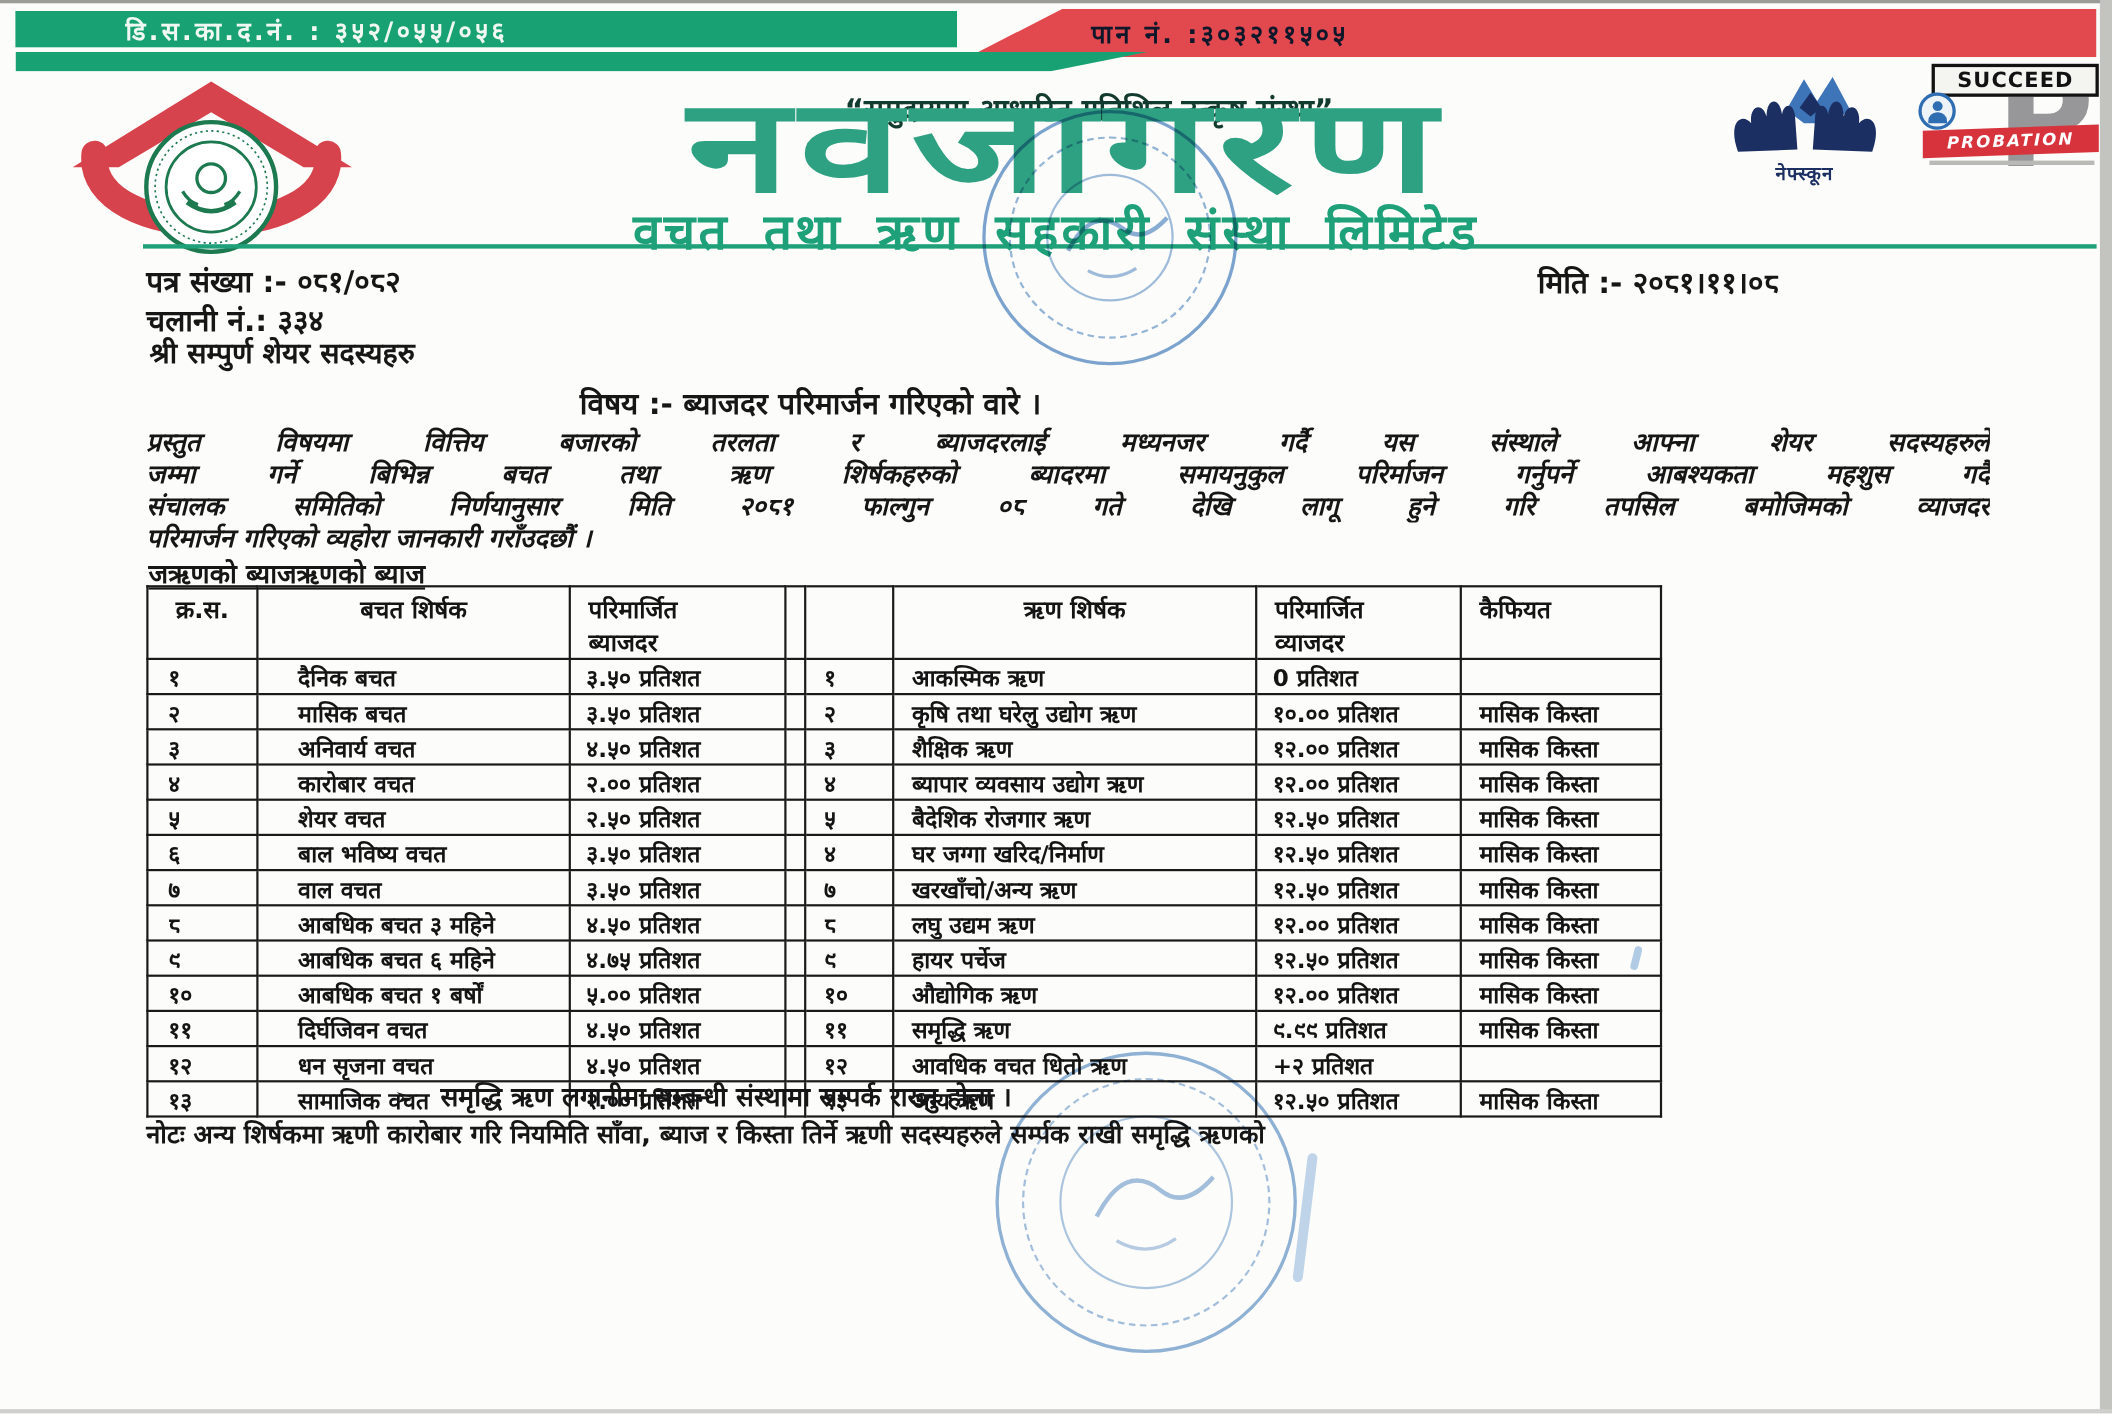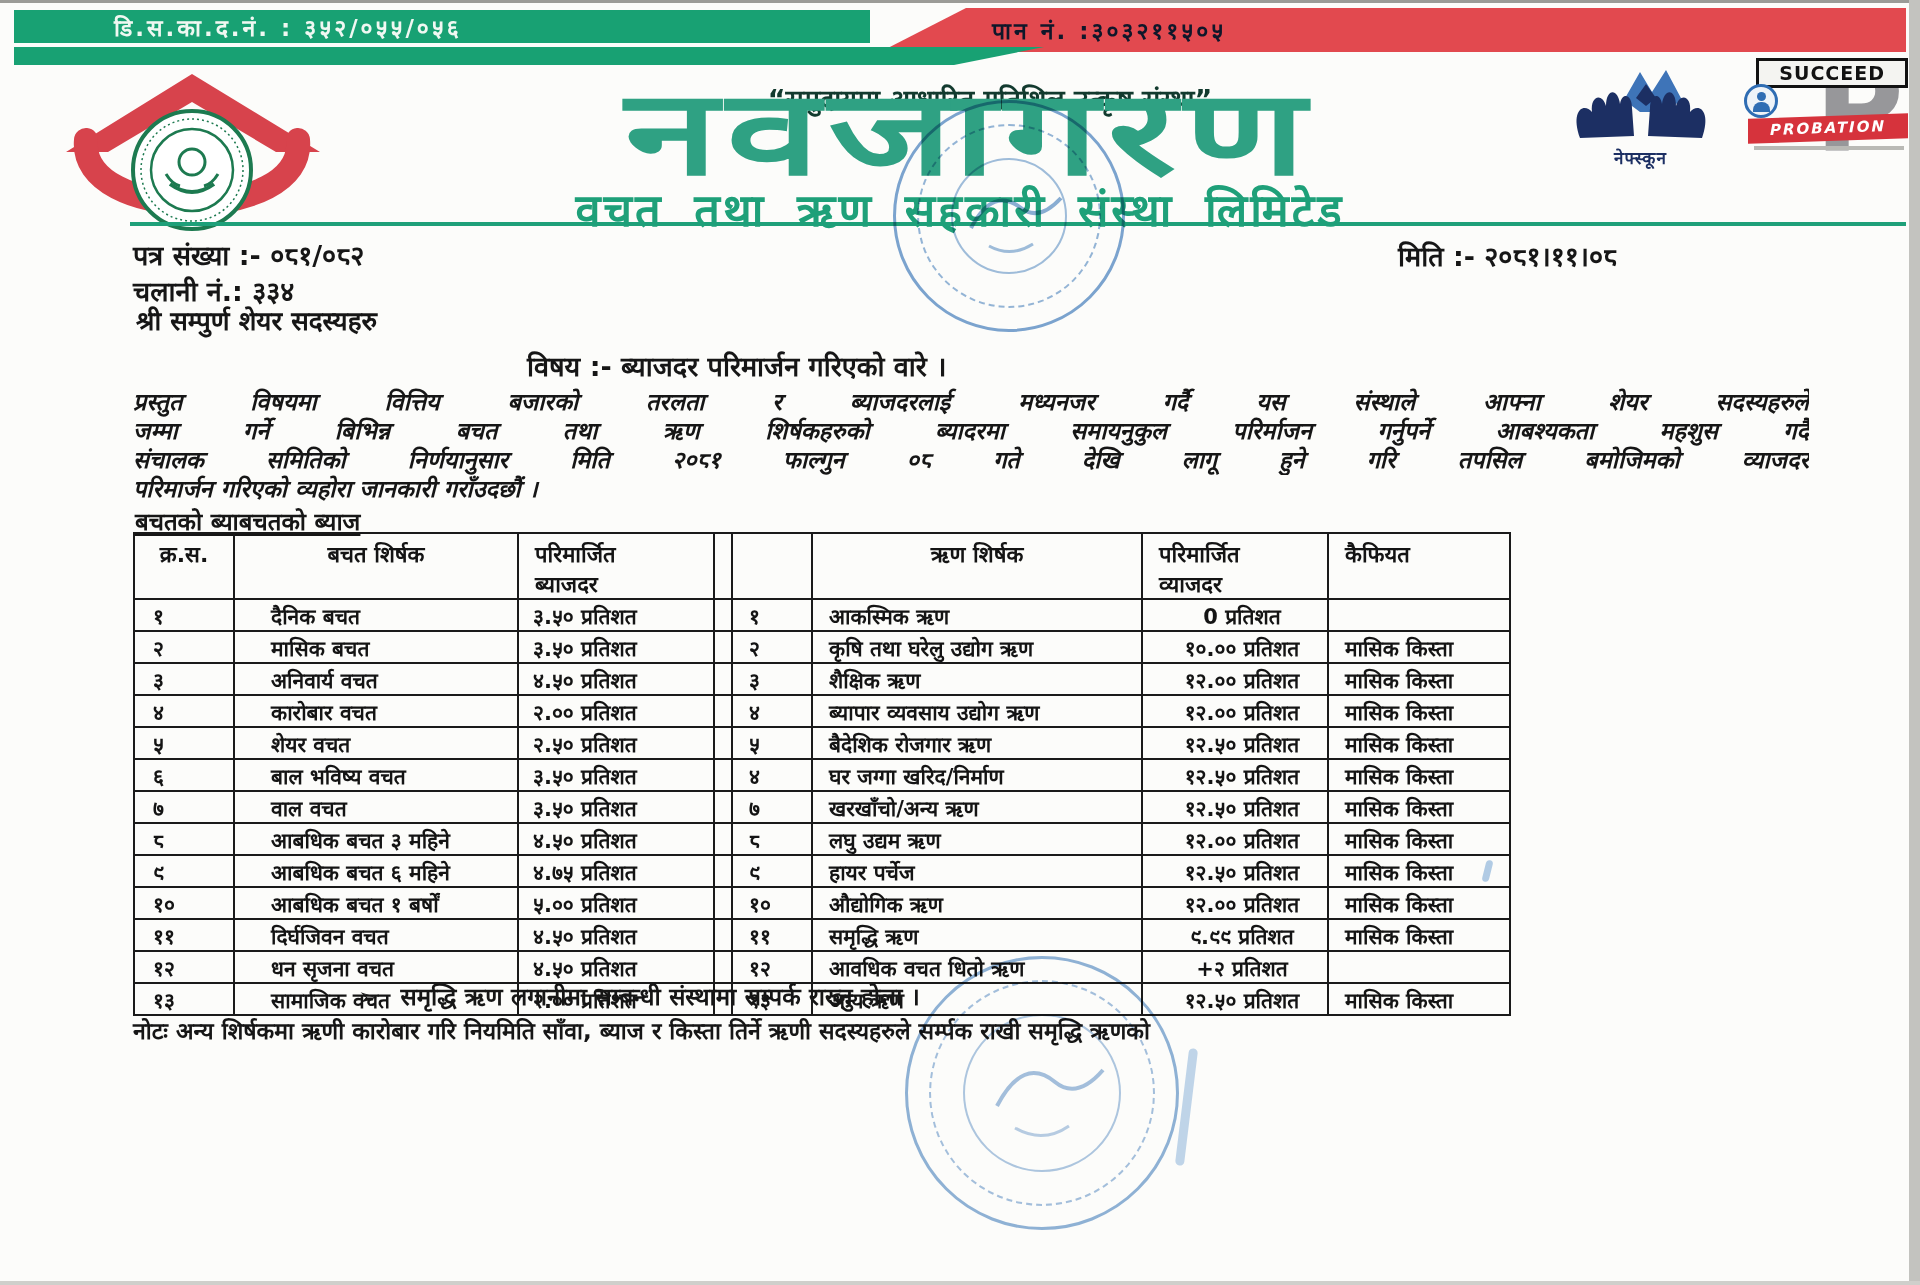--- a/index.html
+++ b/index.html
@@ -70,21 +70,21 @@
                  font-weight:bold;color:#141414;}
   .rates-table thead th{height:57px;vertical-align:top;font-size:22px;padding-top:4px;text-align:left;}
   .rates-table thead th.c{text-align:center;}
   .rates-table thead th.pl{padding-left:16px;}
   .rates-table tbody td{height:29px;font-size:21px;padding-top:2px;}
   .rates-table tbody td:nth-child(1){padding-left:18px;}
   .rates-table tbody td:nth-child(2){padding-left:36px;}
   .rates-table tbody td:nth-child(3){padding-left:14px;}
   .rates-table tbody td:nth-child(5){padding-left:16px;}
   .rates-table tbody td:nth-child(6){padding-left:16px;}
-  .rates-table tbody td:nth-child(7){padding-left:14px;text-align:center;}
+  .rates-table tbody td:nth-child(7){padding-left:14px;}
   .rates-table tbody td:nth-child(8){padding-left:16px;}
 
   
   .bullet-line{position:absolute;left:358px;top:979px;font-size:24px;font-weight:bold;}
   .bullet-line .marker{margin-right:14px;}
   .note-line1{position:absolute;left:133px;top:1014px;width:1690px;font-size:23px;font-weight:bold;}
   .note-line2{position:absolute;left:133px;top:1049px;width:1400px;font-size:23px;font-weight:bold;}
 
   
   .stamp{position:absolute;border-radius:50%;mix-blend-mode:multiply;pointer-events:none;}
@@ -162,21 +162,21 @@
   <div class="salutation">श्री सम्पुर्ण शेयर सदस्यहरु</div>
   <div class="subject">विषय :- ब्याजदर परिमार्जन गरिएको वारे ।</div>
 
   <div class="body-block">
     <div class="body-line just">प्रस्तुत विषयमा वित्तिय बजारको तरलता र ब्याजदरलाई मध्यनजर गर्दै यस संस्थाले आफ्ना शेयर सदस्यहरुले</div>
     <div class="body-line just">जम्मा गर्ने बिभिन्न बचत तथा ऋण शिर्षकहरुको ब्यादरमा समायनुकुल परिर्माजन गर्नुपर्ने आबश्यकता महशुस गर्दै</div>
     <div class="body-line just">संचालक समितिको निर्णयानुसार मिति २०८१ फाल्गुन ०८ गते देखि लागू हुने गरि तपसिल बमोजिमको व्याजदर</div>
     <div class="body-line">परिमार्जन गरिएको व्यहोरा जानकारी गराँउदछौं ।</div>
   </div>
 
-  <div class="table-heading">बचतको ब्याबचतको ब्याज</div>
+  <div class="table-heading">जऋणको ब्याजऋणको ब्याज</div>
 
   <div class="table-wrap">
     <table class="rates-table">
       <colgroup>
         <col style="width:100px">
           <col style="width:284px">
           <col style="width:196px">
           <col style="width:18px">
         <col style="width:80px">
           <col style="width:330px">

